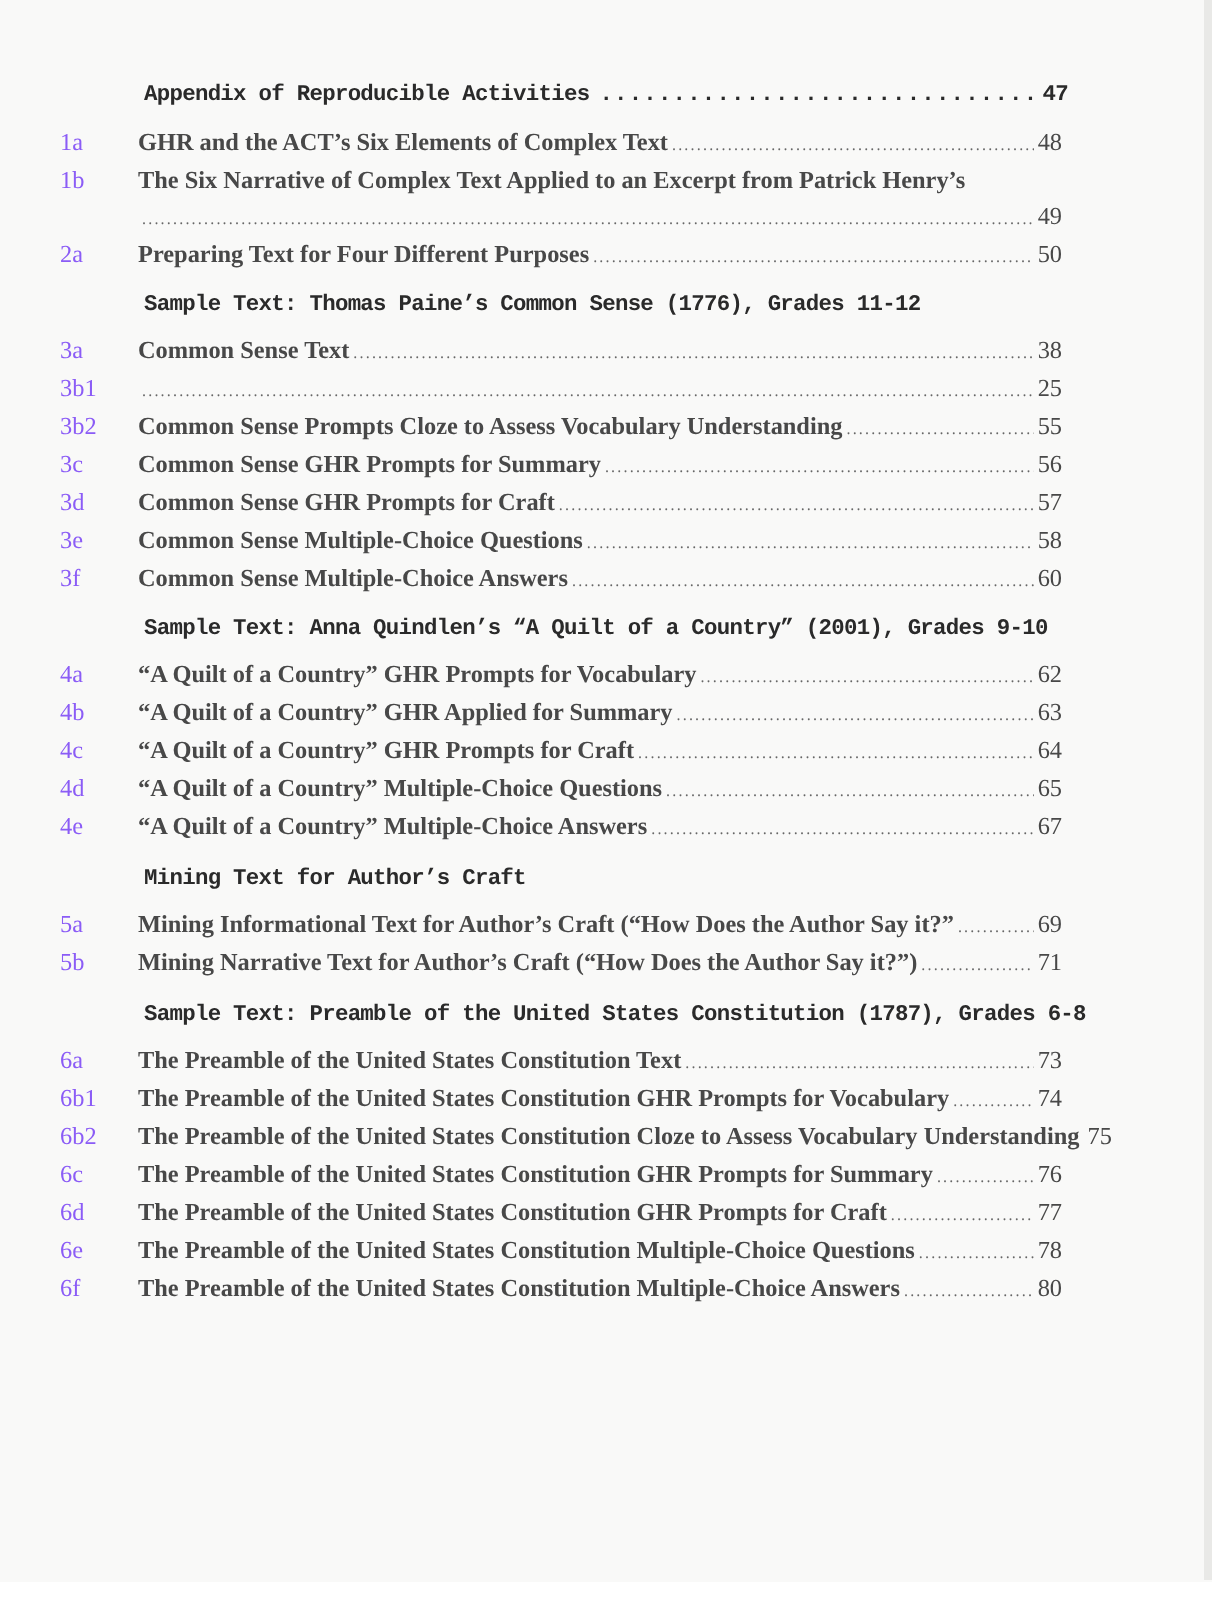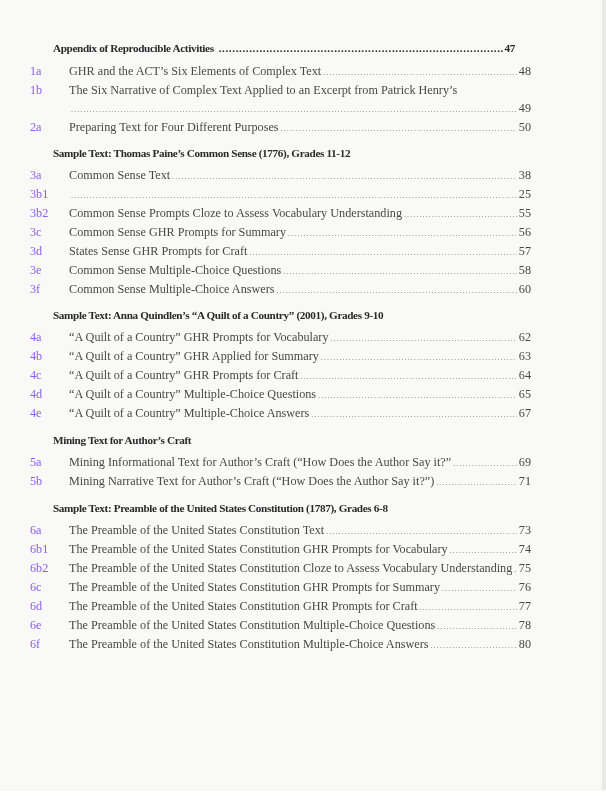--- a/index.html
+++ b/index.html
@@ -12,22 +12,22 @@
     .page-edge {
       position: absolute; right: 0; top: 0; width: 4px; height: 790px;
       background: #e9e9e7;
     }
     .page-bottom {
       position: absolute; left: 0; bottom: 0; width: 606px; height: 12px;
       background: #ffffff;
     }
     .toc { position: absolute; left: 0; top: 0; width: 606px; }
     .heading {
-      position: absolute; left: 53px; width: 462px;
-      font-family: Liberation Serif, serif;
+      position: absolute; left: 72px; width: 462px;
+      font-family: Liberation Mono, monospace;
       font-weight: bold; font-size: 11.2px; letter-spacing: -0.35px;
       color: #2a2a2a; white-space: nowrap;
       display: flex; align-items: baseline; text-align: center;
     }
     .heading .dots {
       flex: 1; overflow: hidden; margin: 0 1px 0 5px;
       font-weight: bold; letter-spacing: 0.6px; color: #2a2a2a;
     }
     .heading .dots::before { content: ".........................................................................................................................................................................."; }
     .row {
@@ -35,21 +35,21 @@
       font-family: "Liberation Serif", serif;
       font-size: 12.2px; color: #484848; white-space: nowrap;
     }
     .row .num {
       position: absolute; left: 30px; width: 36px; color: #8b5cf6;
     }
     .row .line {
       position: absolute; left: 69px; width: 462px;
       display: flex; align-items: baseline;
     }
-    .row .title { flex: 0 0 auto; }
+    .row .title { flex: 0 0 auto; font-weight: bold; }
     .row .dots {
       flex: 1; overflow: hidden; margin: 0 2px 0 2px;
       font-size: 8px; letter-spacing: 1.1px; color: #666;
     }
     .row .dots::before { content: "....................................................................................................................................................................................................................."; }
     .row .page { flex: 0 0 auto; }
     .row .line.nodots { display: block; }
   </style>
 </head>
 <body>
@@ -121,21 +121,21 @@
     <span class="num">3c</span>
     <div class="line">
         <span class="title">Common Sense GHR Prompts for Summary</span>
         <span class="dots"></span>
         <span class="page">56</span>
       </div>
   </div>
   <div class="row" style="top:244px">
     <span class="num">3d</span>
     <div class="line">
-        <span class="title">States Sense GHR Prompts for Craft</span>
+        <span class="title">Common Sense GHR Prompts for Craft</span>
         <span class="dots"></span>
         <span class="page">57</span>
       </div>
   </div>
   <div class="row" style="top:263px">
     <span class="num">3e</span>
     <div class="line">
         <span class="title">Common Sense Multiple-Choice Questions</span>
         <span class="dots"></span>
         <span class="page">58</span>

